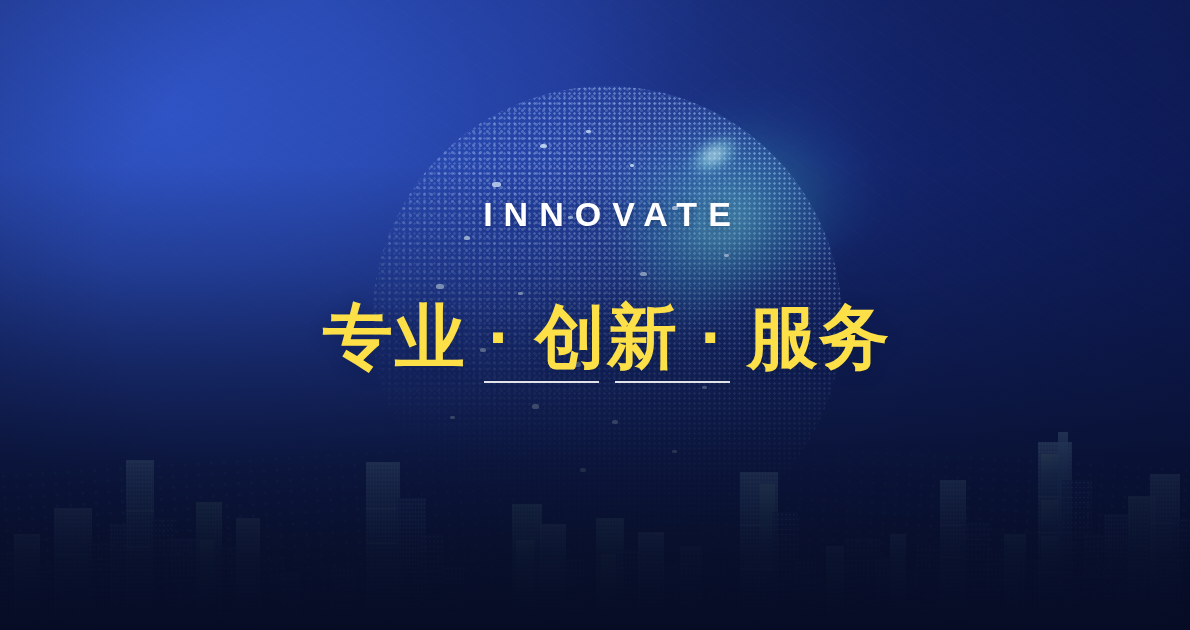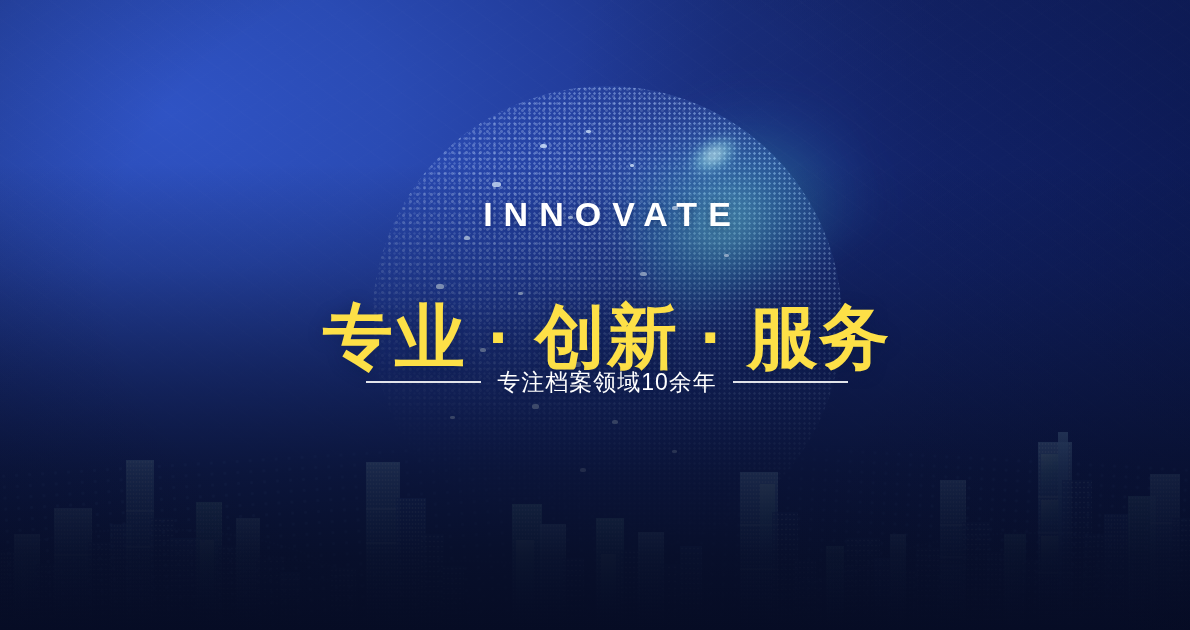--- a/index.html
+++ b/index.html
@@ -571,18 +571,17 @@
   <div class="bg-bottom-dark"></div>
   <div class="bg-vignette"></div>
 
   <div class="text-block">
     <div class="kicker">INNOVATE</div>
 
     <h1 class="headline">专业 · 创新 · 服务</h1>
 
     <div class="sub-row">
       <span class="rule"></span>
-      <span class="subtitle">专注档案领域10余年</span>
       <span class="rule"></span>
     </div>
   </div>
 
 </div>
 
 </body></html>

